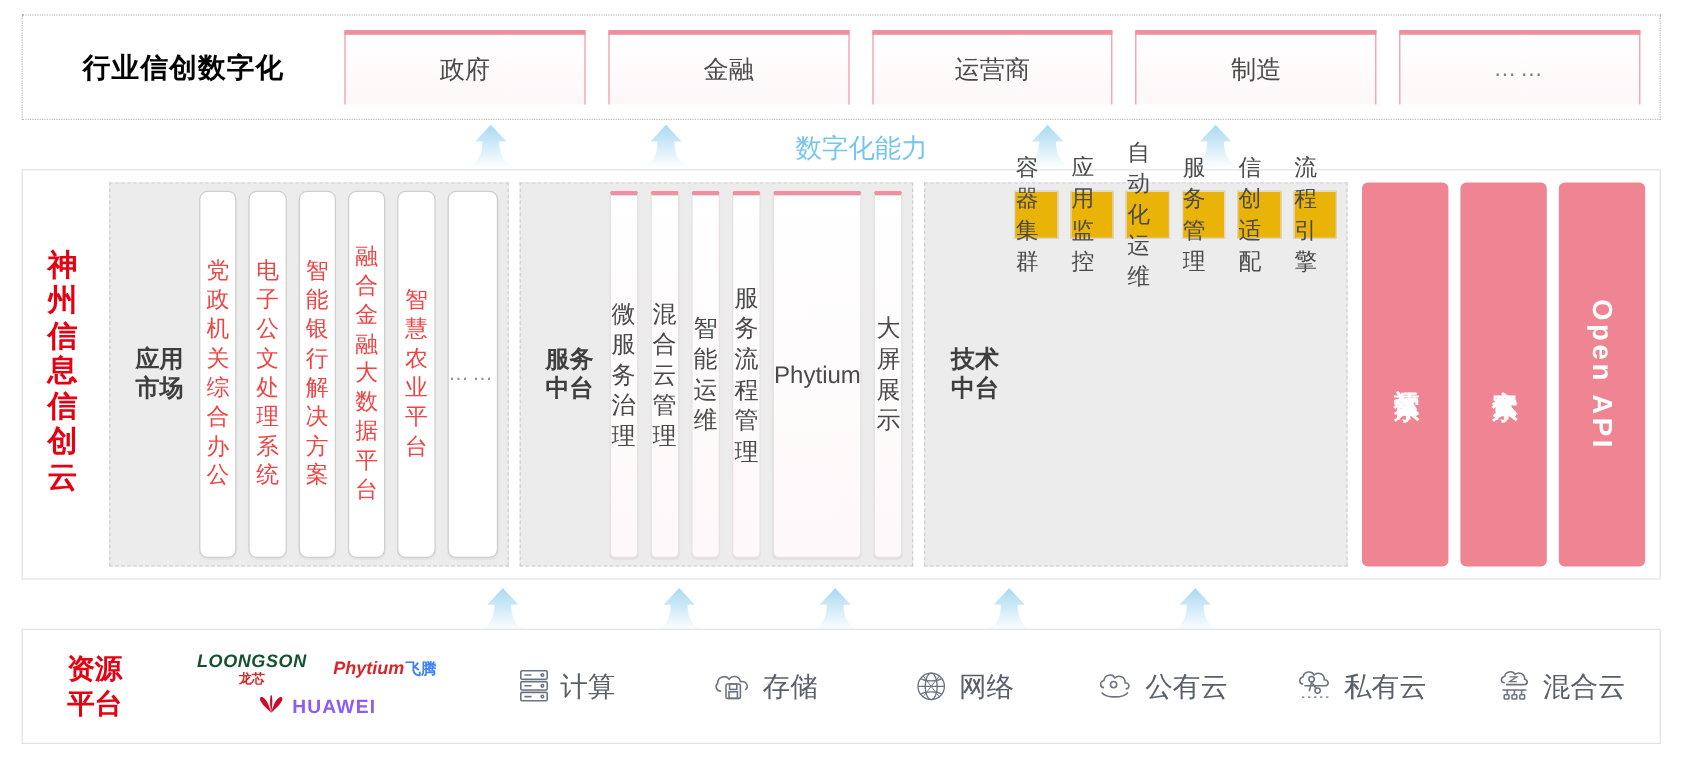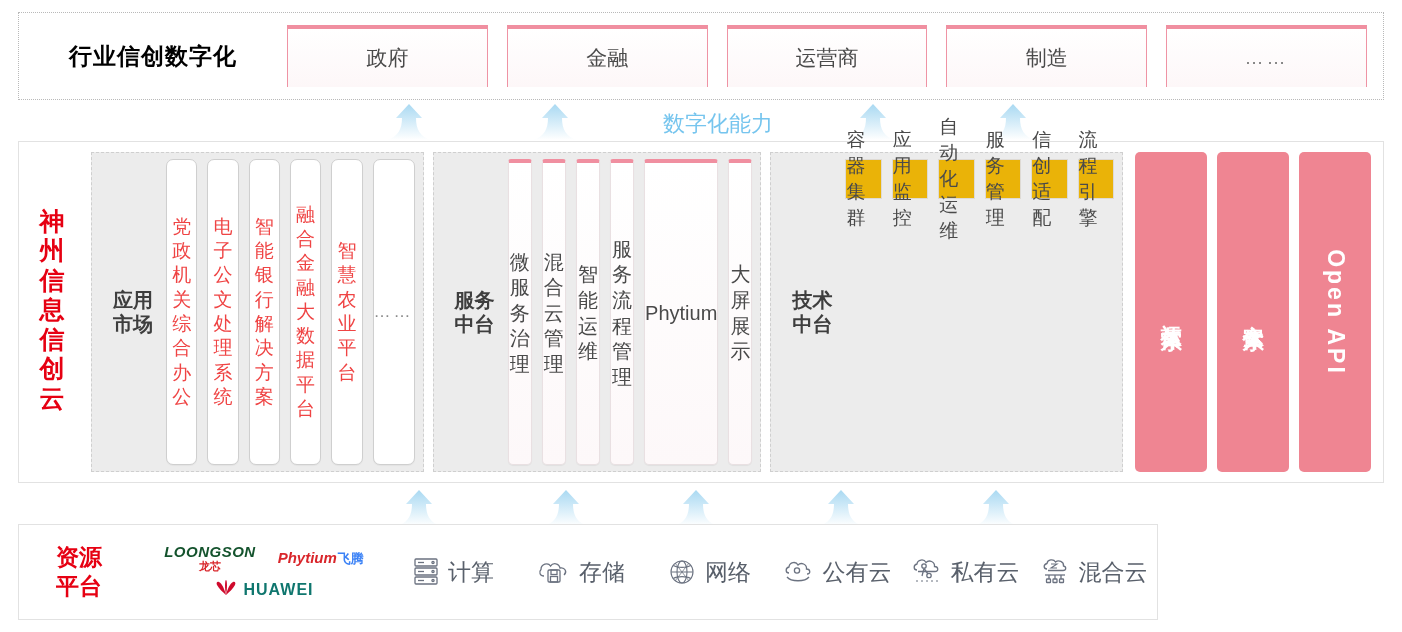--- a/index.html
+++ b/index.html
@@ -173,21 +173,21 @@
     font-size: 23px; font-weight: bold;
     transform: rotate(90deg);
     white-space: nowrap;
     letter-spacing: 3px;
   }
 
   
   .resource-box {
     position: absolute;
     left: 18px; top: 524px;
-    width: 1140px; height: 96px;
+    width: 1366px; height: 96px;
     border: 1px solid #e2e2e2;
     background: #ffffff;
     display: flex; align-items: center;
   }
   .resource-title {
     width: 120px; flex: none;
     text-align: center;
     color: #e60012; font-weight: bold;
     font-size: 23px; line-height: 1.25;
   }
@@ -205,21 +205,21 @@
   .logo-loongson .lg-cn {
     font-size: 11px; font-weight: bold; color: #d9262b; line-height: 1.3;
   }
   .logo-phytium { display: flex; align-items: baseline; gap: 1px; }
   .logo-phytium .pt-en {
     font-size: 15px; font-weight: bold; color: #d9262b; font-style: italic;
   }
   .logo-phytium .pt-cn { font-size: 13px; font-weight: bold; color: #3b82f6; }
   .logo-huawei { display: flex; align-items: center; gap: 7px; }
   .logo-huawei .hw-text {
-    font-size: 16px; font-weight: bold; color: #0f766e; letter-spacing: 1px;
+    font-size: 16px; font-weight: bold; color: #8b5cf6; letter-spacing: 1px;
   }
 
   .res-items { flex: 1; display: flex; align-items: center; }
   .res-item {
     flex: 1;
     display: flex; align-items: center; justify-content: center; gap: 8px;
     color: #59606b; font-size: 23px;
   }
   .res-item .ri-icon { display: flex; align-items: center; }
 </style>

